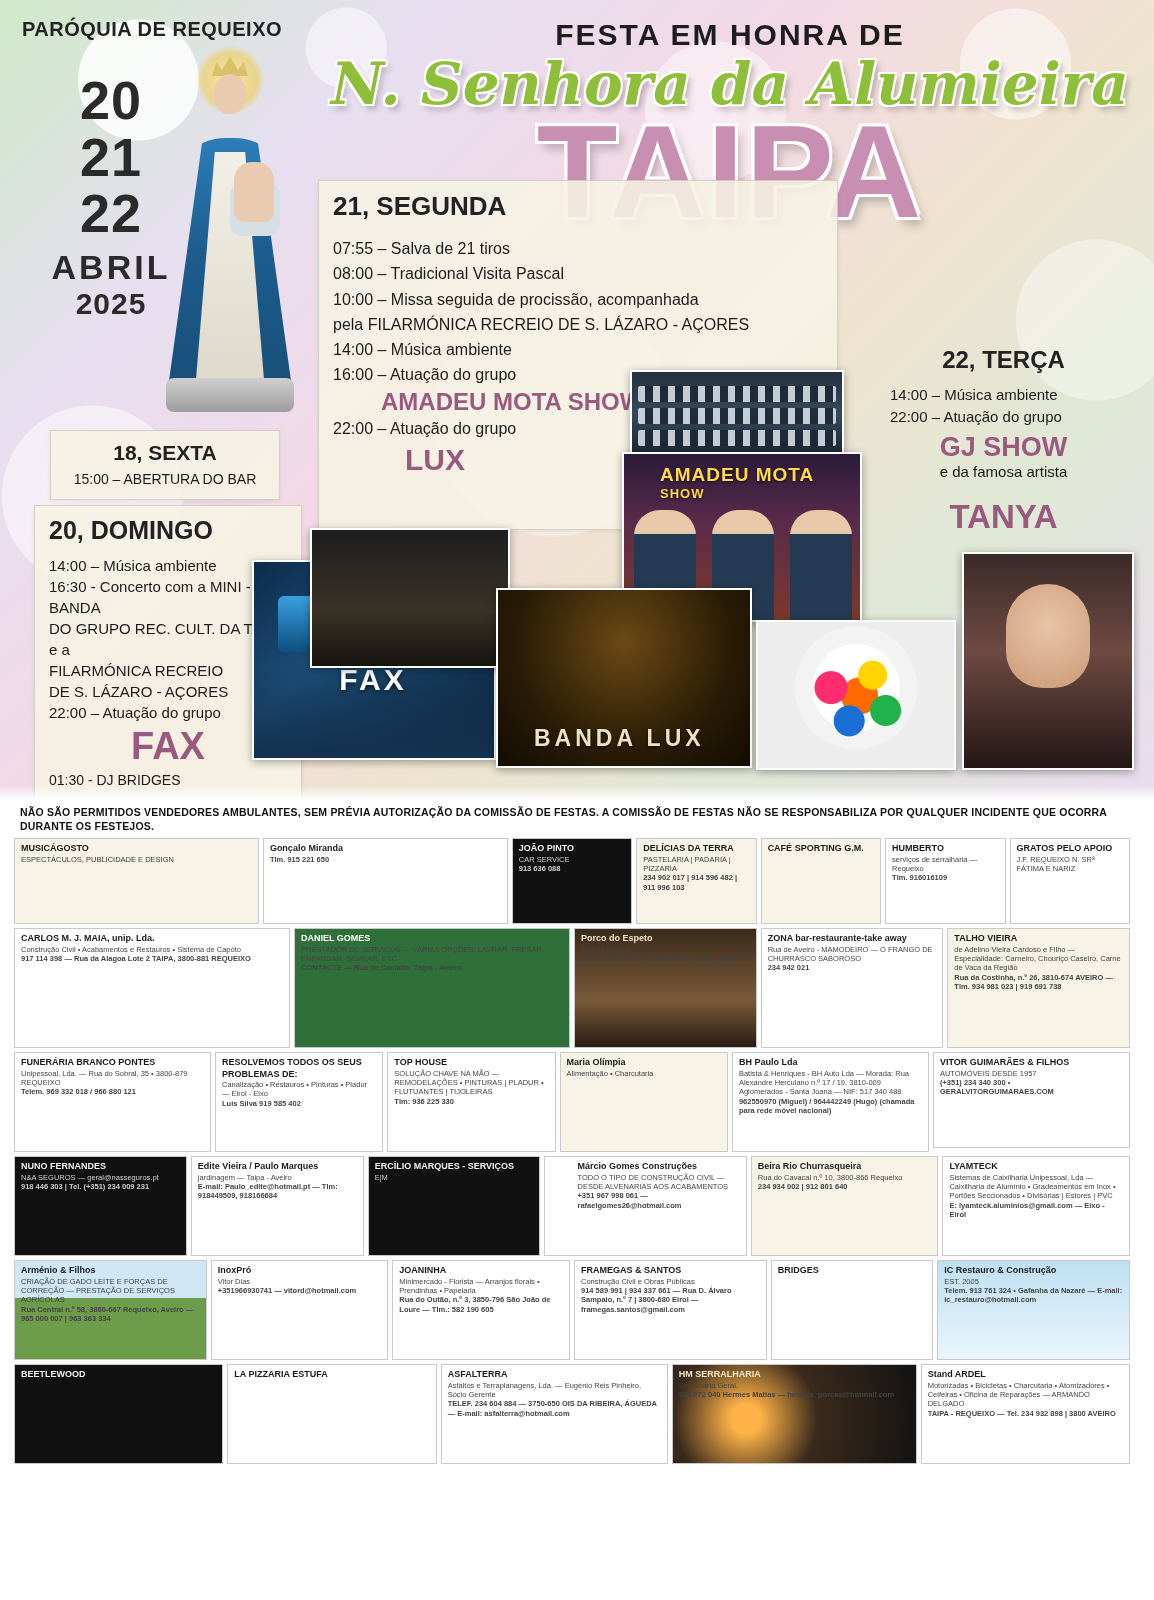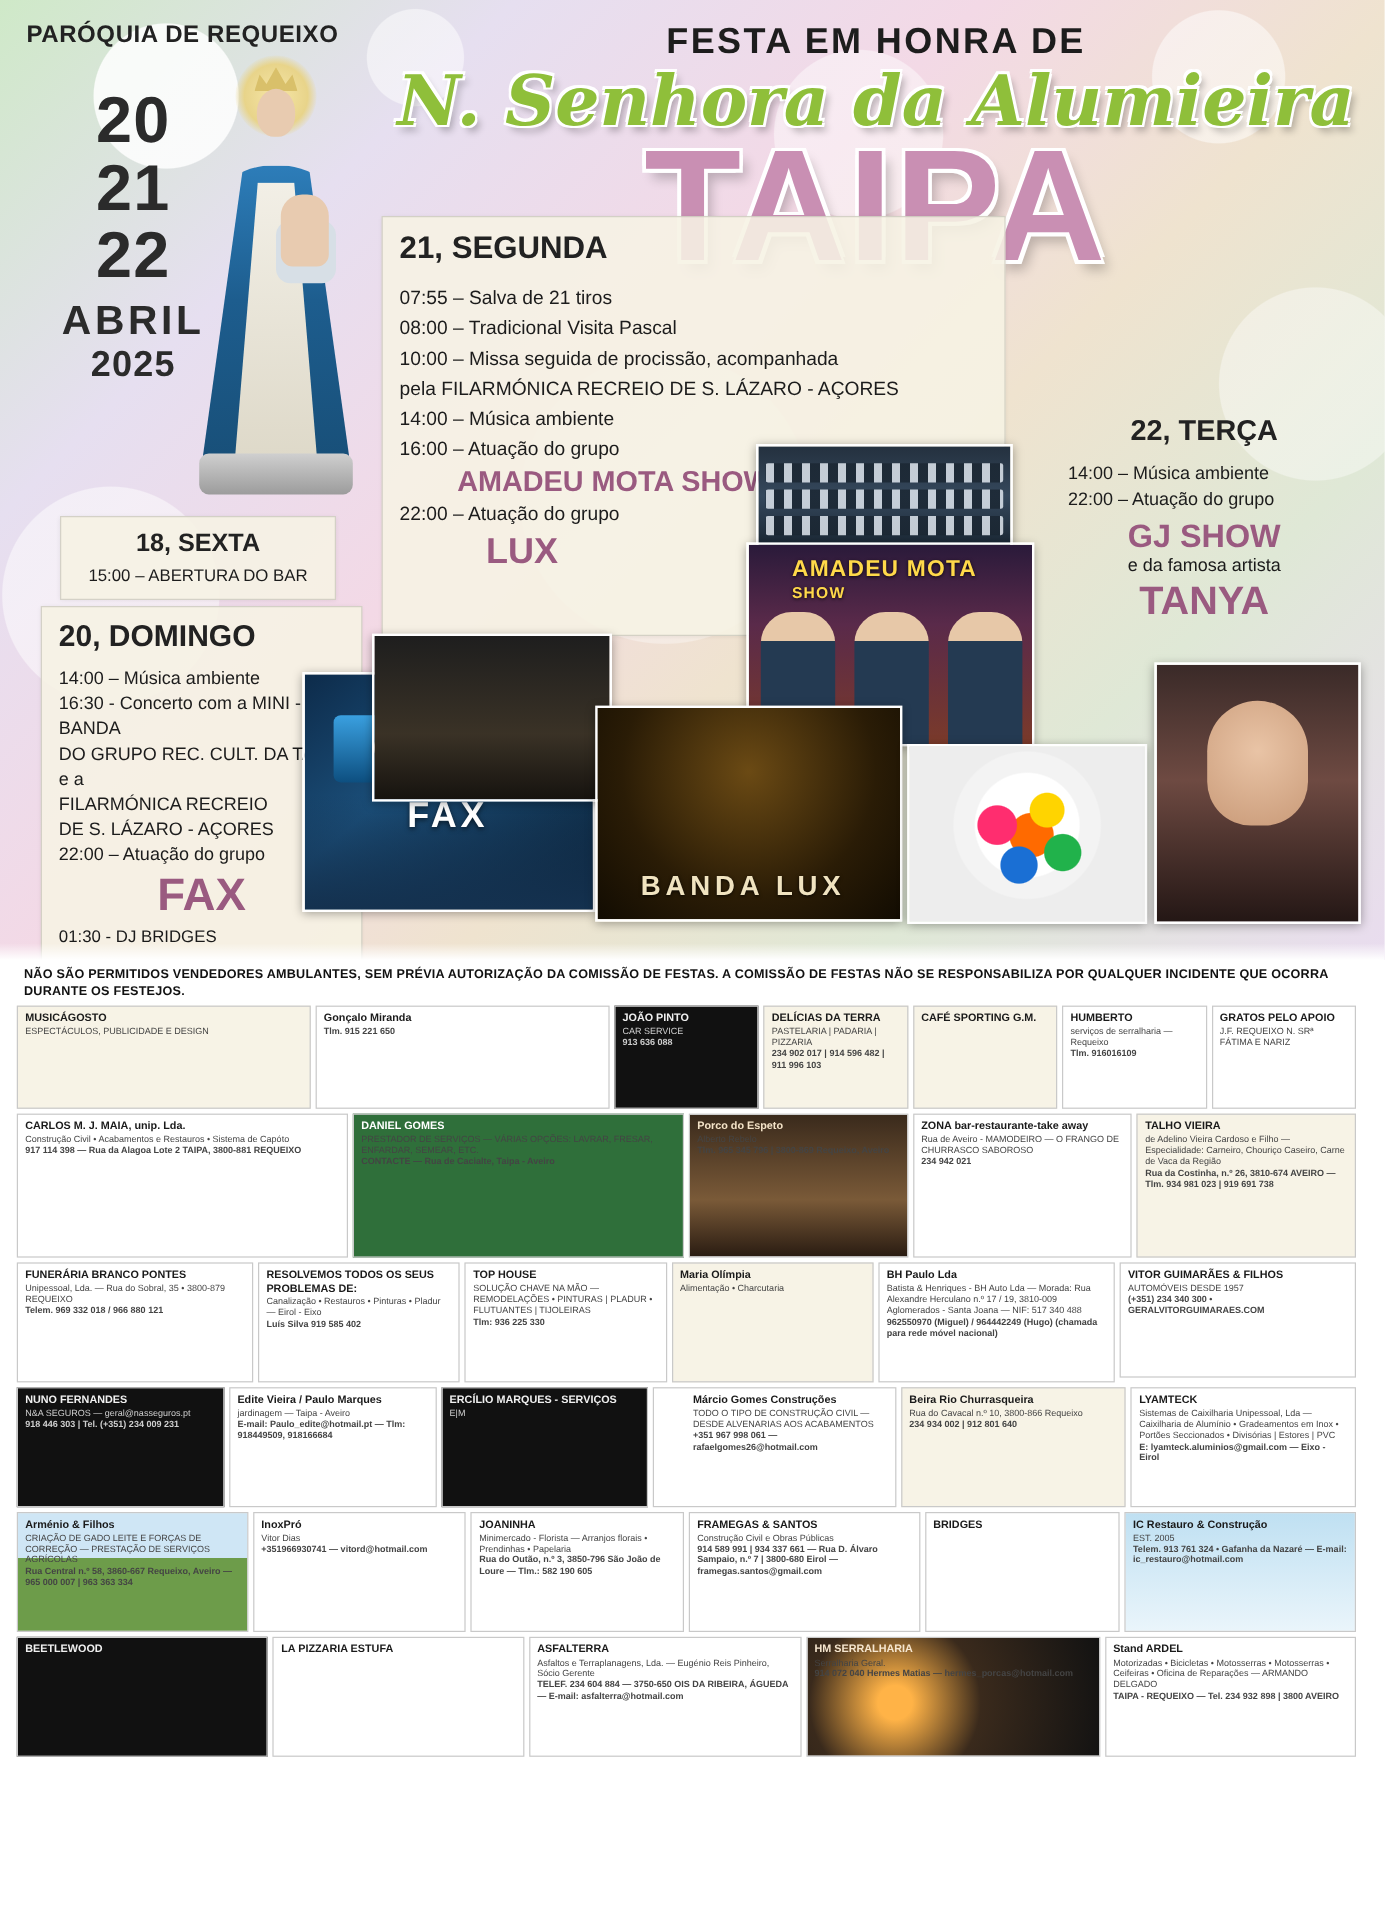--- a/index.html
+++ b/index.html
@@ -227,21 +227,21 @@
 
   #panel-terca { left: 876px; top: 336px; width: 255px; height: 230px;
     background: rgba(250,247,236,0.0); border: none; box-shadow: none; }
   #panel-terca h3 { font-size: 24px; text-align: center; }
   #panel-terca .line { font-size: 15px; }
   #panel-terca .gj {
     font-size: 27px; font-weight: bold; color: #9a5a80; text-align: center; margin-top: 4px;
   }
   #panel-terca .famosa { font-size: 15px; text-align: center; }
   #panel-terca .tanya {
-    font-size: 33px; font-weight: bold; color: #9a5a80; text-align: center; margin-top: 2px;
+    font-size: 33px; font-weight: bold; color: #9a5a80; text-align: center; margin-top: 18px;
   }
 
   #panel-sexta { left: 50px; top: 430px; width: 230px; height: 70px; }
   #panel-sexta h3 { font-size: 21px; margin-bottom: 4px; text-align: center; }
   #panel-sexta .line { font-size: 14px; text-align: center; }
 
   #panel-domingo { left: 34px; top: 505px; width: 268px; height: 332px; }
   #panel-domingo h3 { font-size: 25px; }
   #panel-domingo .line { font-size: 15px; line-height: 1.4; }
   #panel-domingo .fax {
@@ -661,19 +661,19 @@
           <div class="tiny">Asfaltos e Terraplanagens, Lda. — Eugénio Reis Pinheiro, Sócio Gerente</div>
           <div class="ph tiny">TELEF. 234 604 884 — 3750-650 OIS DA RIBEIRA, ÁGUEDA — E-mail: asfalterra@hotmail.com</div>
         </div>
         <div class="card photo-bg-weld" style="width: 244.889px; height: 100px;">
           <div class="nm">HM SERRALHARIA</div>
           <div class="tiny">Serralharia Geral.</div>
           <div class="ph tiny">914 072 040 Hermes Matias — hermes_porcas@hotmail.com</div>
         </div>
         <div class="card " style="width: 209.333px; height: 100px;">
           <div class="nm">Stand ARDEL</div>
-          <div class="tiny">Motorizadas • Bicicletas • Motosserras • Motosserras • Ceifeiras • Oficina de Reparações — ARMANDO DELGADO</div>
+          <div class="tiny">Motorizadas • Bicicletas • Charcutaria • Atomizadores • Ceifeiras • Oficina de Reparações — ARMANDO DELGADO</div>
           <div class="ph tiny">TAIPA - REQUEIXO — Tel. 234 932 898 | 3800 AVEIRO</div>
         </div>
       </div>
   </div>
 
 </div>
 
 </body></html>

